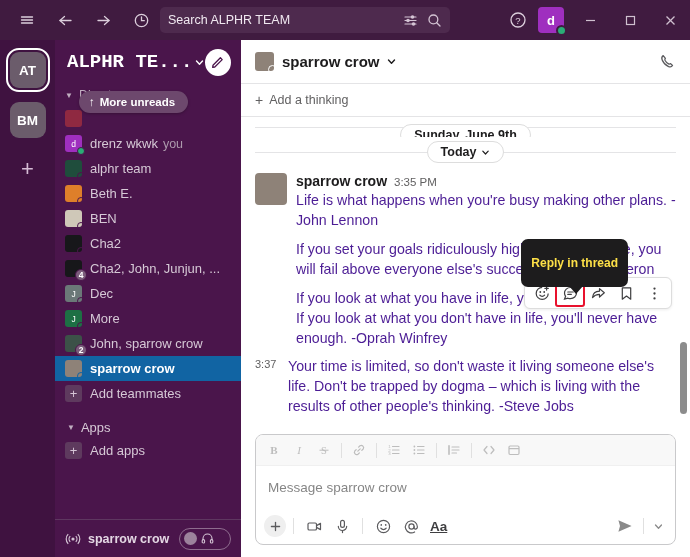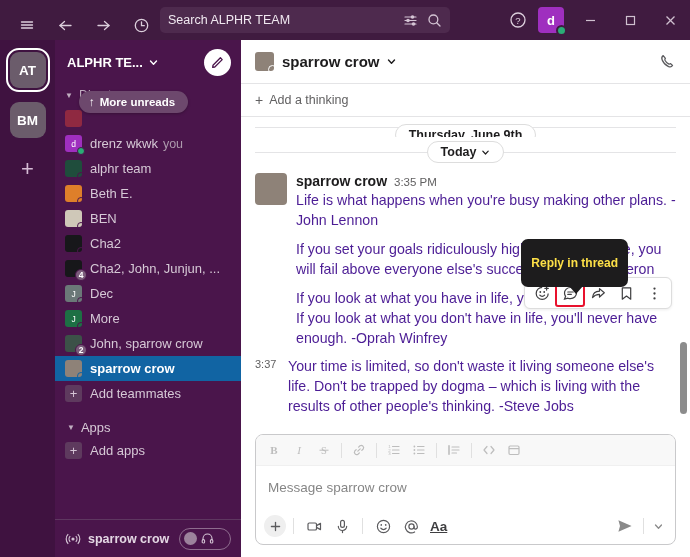--- a/index.html
+++ b/index.html
@@ -8,21 +8,21 @@
     font-family: "Liberation Sans", sans-serif;
     overflow: hidden;
     background: #fff;
   }
   #app { position: relative; width: 690px; height: 557px; display: flex; flex-direction: column; }
 
   
   .topbar {
     height: 40px; flex: 0 0 40px;
     background: #401B40;
-    display: flex; align-items: flex-end;
+    display: flex; align-items: center;
     color: #D9CCD9;
     position: relative;
   }
   .tb-icon {
     width: 34px; height: 30px;
     display: flex; align-items: center; justify-content: center;
     color: #DCCFDC;
   }
   .tb-icon svg { display: block; }
   .tb-nav { display: flex; align-items: center; margin-left: 10px; gap: 4px; }
@@ -88,22 +88,22 @@
     display: flex; flex-direction: column;
     position: relative;
     color: #D1C2D1;
   }
   .sb-head {
     height: 44px; flex: 0 0 44px;
     display: flex; align-items: center;
     padding: 0 10px 0 12px;
   }
   .sb-title {
-    font-size: 13px; font-weight: 700; color: #fff;
-    white-space: nowrap; overflow: hidden;
+    font-size: 19px; font-weight: 700; color: #fff;
+    white-space: nowrap; overflow: hidden; font-family: Liberation Mono, monospace;
   }
   .sb-caret { margin-left: 5px; color: #fff; display: flex; align-items: center; }
   .compose-btn {
     margin-left: auto;
     width: 27px; height: 27px; border-radius: 50%;
     background: #fff; color: #4A154B;
     display: flex; align-items: center; justify-content: center;
   }
   .sb-scroll { flex: 1; overflow: hidden; position: relative; padding-top: 0; }
   .sb-section {
@@ -587,21 +587,21 @@
       </div>
 
       <div class="bookmark-bar">
         <span class="pl">+</span>
         <span>Add a thinking</span>
       </div>
 
       <div class="msgs">
 
         <div class="divider clipped">
-          <span class="pill">Thursday, June 9th</span>
+          <span class="pill">Sunday, June 9th</span>
         </div>
 
         <div class="divider">
           <span class="pill">
             <span>Today</span>
             <svg width="9" height="9" viewBox="0 0 9 9">
                 <polyline points="1.8,3.2 4.5,6 7.2,3.2" fill="none" stroke="currentColor" stroke-width="1.2" stroke-linecap="round" stroke-linejoin="round"></polyline>
               </svg>
           </span>
         </div>

